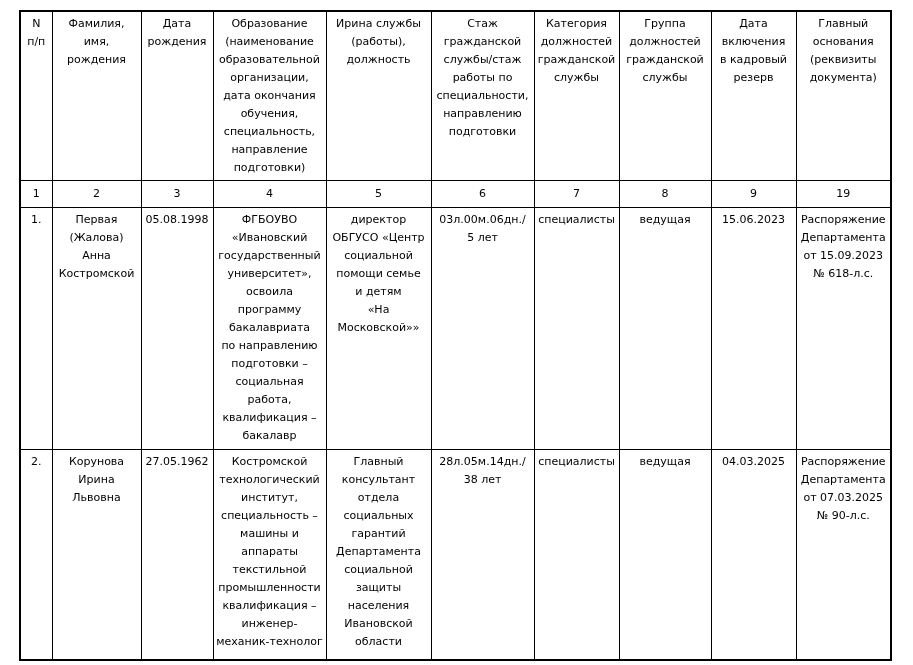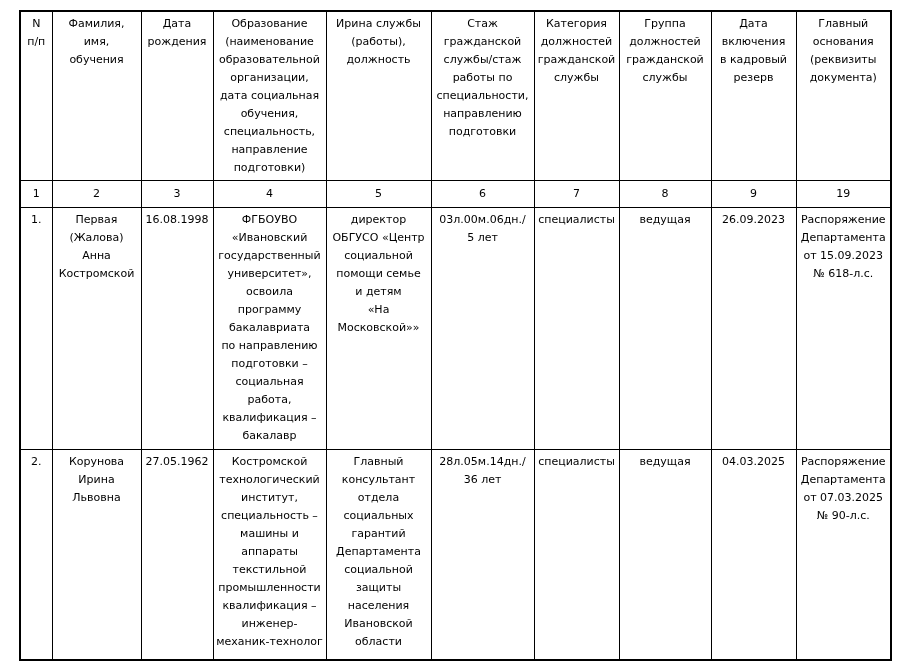--- a/index.html
+++ b/index.html
@@ -60,28 +60,28 @@
       <col style="width:92px">
       <col style="width:85px">
       <col style="width:95px">
     </colgroup>
     <tbody>
         <tr class="row-header">
       <td>N
 п/п</td>
       <td>Фамилия,
 имя,
-обучения</td>
+рождения</td>
       <td>Дата
 рождения</td>
       <td>Образование
 (наименование
 образовательной
 организации,
-дата социальная
+дата окончания
 обучения,
 специальность,
 направление
 подготовки)</td>
       <td>Ирина службы
 (работы),
 должность</td>
       <td>Стаж
 гражданской
 службы/стаж
@@ -117,21 +117,21 @@
       <td>8</td>
       <td>9</td>
       <td>19</td>
     </tr>
     <tr class="row-data-1">
       <td>1.</td>
       <td>Первая
 (Жалова)
 Анна
 Костромской</td>
-      <td>16.08.1998</td>
+      <td>05.08.1998</td>
       <td>ФГБОУВО
 «Ивановский
 государственный
 университет»,
 освоила
 программу
 бакалавриата
 по направлению
 подготовки –
 социальная
@@ -142,21 +142,21 @@
 ОБГУСО «Центр
 социальной
 помощи семье
 и детям
 «На
 Московской»»</td>
       <td>03л.00м.06дн./
 5 лет</td>
       <td>специалисты</td>
       <td>ведущая</td>
-      <td>26.09.2023</td>
+      <td>15.06.2023</td>
       <td>Распоряжение
 Департамента
 от 15.09.2023
 № 618-л.с.</td>
     </tr>
     <tr class="row-data-2">
       <td>2.</td>
       <td>Корунова
 Ирина
 Львовна</td>
@@ -177,21 +177,21 @@
 отдела
 социальных
 гарантий
 Департамента
 социальной
 защиты
 населения
 Ивановской
 области</td>
       <td>28л.05м.14дн./
-36 лет</td>
+38 лет</td>
       <td>специалисты</td>
       <td>ведущая</td>
       <td>04.03.2025</td>
       <td>Распоряжение
 Департамента
 от 07.03.2025
 № 90-л.с.</td>
     </tr>
   </tbody>
     </table>

